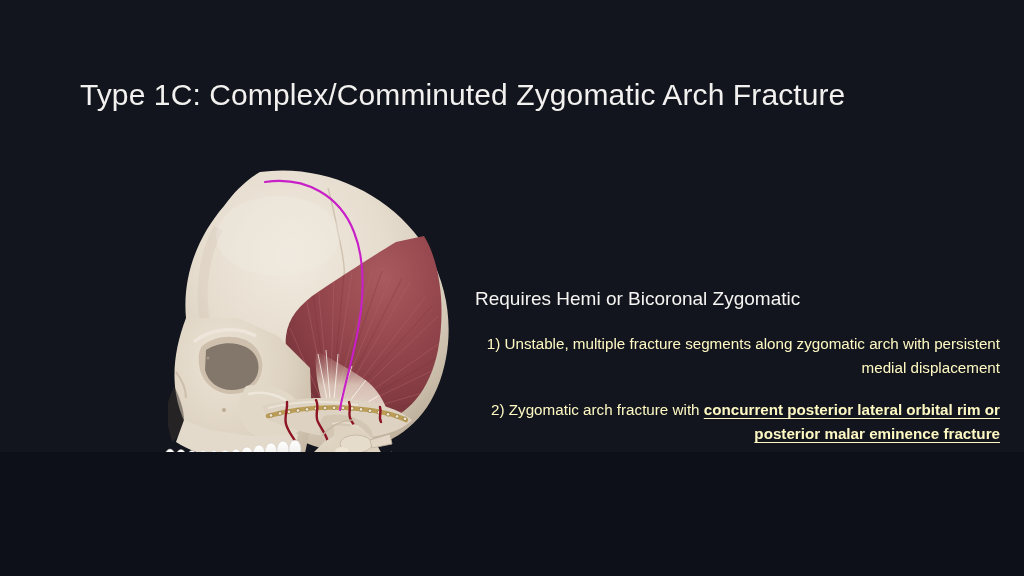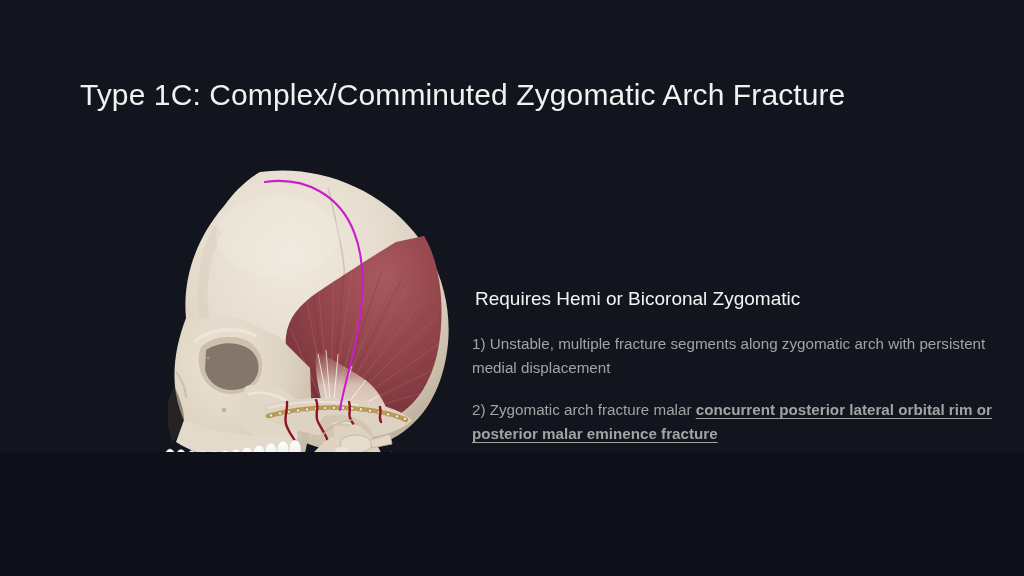--- a/index.html
+++ b/index.html
@@ -45,23 +45,24 @@
     font-size: 19px;
     line-height: 26px;
     color: #f5f4f2;
     font-weight: 400;
     padding-left: 5px;
     margin-bottom: 20px;
   }
   .bullet {
     font-size: 15.2px;
     line-height: 24px;
-    color: #a3a3a3;
+    color: #fef9c3;
     margin-bottom: 18px;
     padding-left: 2px;
+    text-align: right;
   }
   .bullet .emph {
     font-weight: bold;
     text-decoration: underline;
     text-underline-offset: 2.5px;
   }
 
   
   #anatomy {
     position: absolute;
@@ -344,18 +345,18 @@
 
     <div id="body-heading">Requires Hemi or Bicoronal Zygomatic</div>
 
     <div class="bullet">
       <span>1)</span>
       <span>Unstable, multiple fracture segments along zygomatic arch with persistent medial displacement</span>
     </div>
 
     <div class="bullet">
       <span>2)</span>
-      <span>Zygomatic arch fracture malar </span><span class="emph">concurrent posterior lateral orbital rim or posterior malar eminence fracture</span>
+      <span>Zygomatic arch fracture with </span><span class="emph">concurrent posterior lateral orbital rim or posterior malar eminence fracture</span>
     </div>
 
   </div>
 
 </div>
 
 </body></html>

